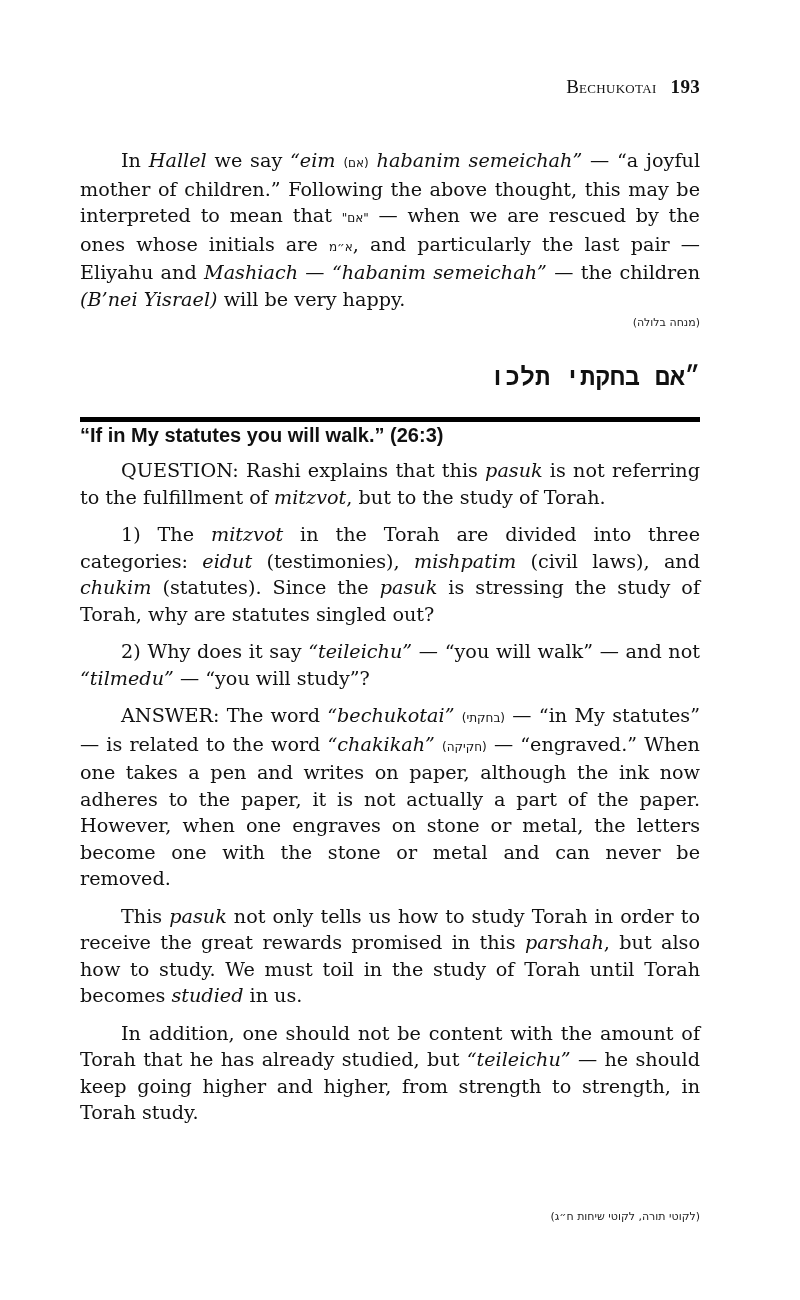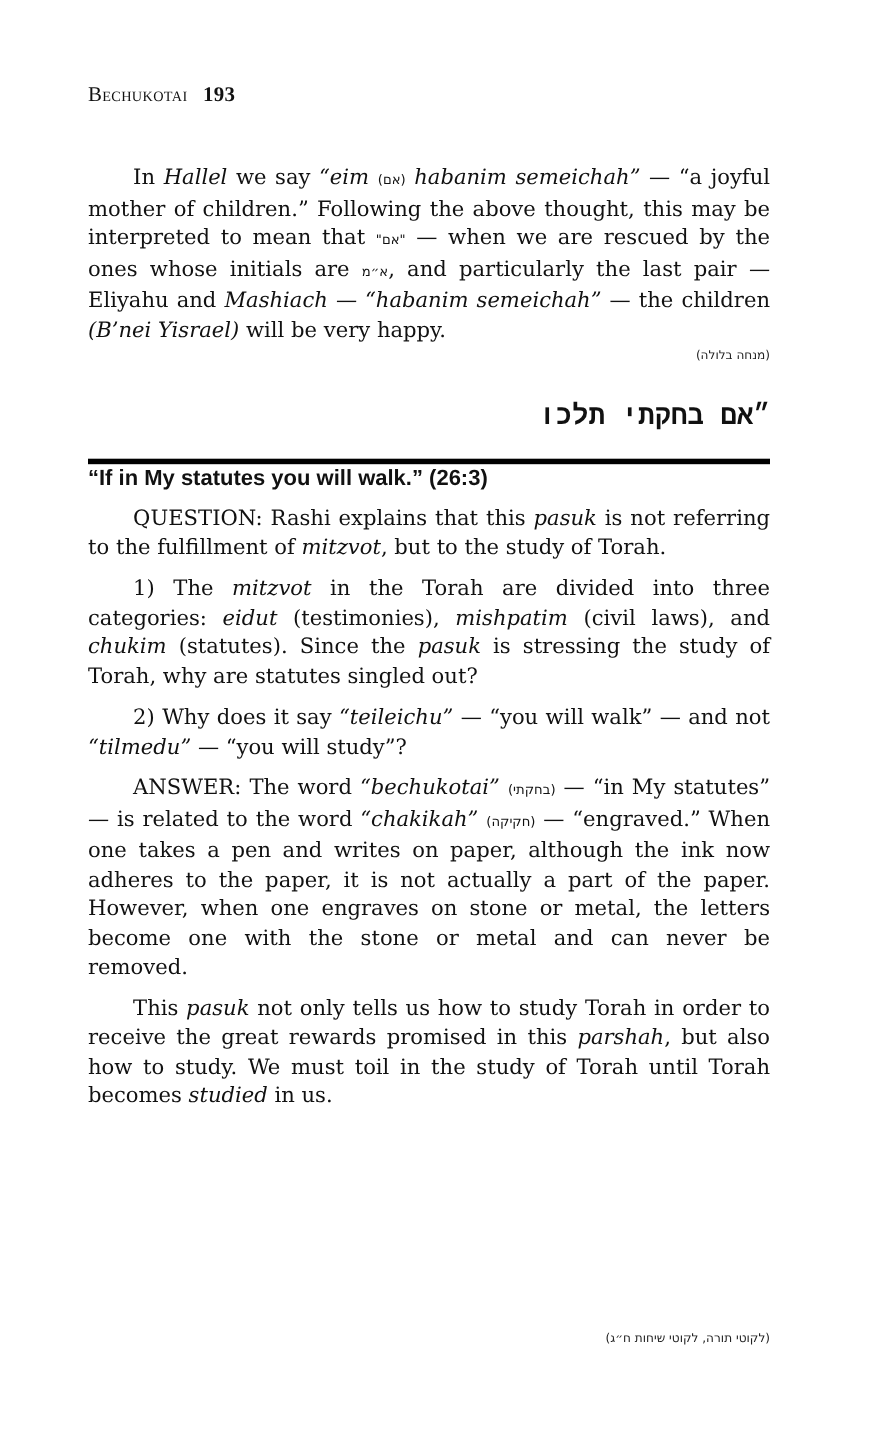--- a/index.html
+++ b/index.html
@@ -1,18 +1,18 @@
 <!DOCTYPE html>
 <html><head>
   <meta charset="utf-8">
   <style>
     html, body { margin: 0; padding: 0; background: #ffffff; }
     body { width: 800px; height: 1300px; position: relative; overflow: hidden; color: #111; }
     .page { position: absolute; left: 80px; top: 0; width: 620px; }
-    .running-head { position: absolute; left: 0; top: 76px; width: 620px; 
+    .running-head { position: absolute; left: 0; top: 76px; width: 620px; text-align: right;
       font-family: "Liberation Serif", serif; font-size: 19px; letter-spacing: 0.3px; }
     .running-head .title { font-variant: small-caps; margin-right: 14px; }
     .running-head .num { font-weight: bold; font-size: 19px; }
     .body { font-family: "DejaVu Serif", "Liberation Serif", serif; font-size: 19.2px; line-height: 26.5px;
       text-align: justify; }
     .para { margin: 0; text-indent: 41px; }
     .sec1 { position: absolute; left: 0; top: 148px; width: 620px; }
     .source { font-family: "DejaVu Sans", sans-serif; font-size: 11px; text-align: right; direction: rtl;
       text-indent: 0; margin: 0; color: #222; }
     .src1 { position: absolute; right: 0; top: 316px; }
@@ -50,16 +50,17 @@
     <p class="para"><span>QUESTION: Rashi explains that this </span><i>pasuk</i><span> is not referring to the fulfillment of </span><i>mitzvot</i><span>, but to the study of Torah.</span></p>
 
     <p class="para"><span>1) The </span><i>mitzvot</i><span> in the Torah are divided into three categories: </span><i>eidut</i><span> (testimonies), </span><i>mishpatim</i><span> (civil laws), and </span><i>chukim</i><span> (statutes). Since the </span><i>pasuk</i><span> is stressing the study of Torah, why are statutes singled out?</span></p>
 
     <p class="para"><span>2) Why does it say </span><i>“teileichu”</i><span> — “you will walk” — and not </span><i>“tilmedu”</i><span> — “you will study”?</span></p>
 
     <p class="para"><span>ANSWER: The word </span><i>“bechukotai”</i> <span class="heb">(בחקתי)</span><span> — “in My statutes” — is related to the word </span><i>“chakikah”</i> <span class="heb">(חקיקה)</span><span> — “engraved.” When one takes a pen and writes on paper, although the ink now adheres to the paper, it is not actually a part of the paper. However, when one engraves on stone or metal, the letters become one with the stone or metal and can never be removed.</span></p>
 
     <p class="para"><span>This </span><i>pasuk</i><span> not only tells us how to study Torah in order to receive the great rewards promised in this </span><i>parshah</i><span>, but also how to study. We must toil in the study of Torah until Torah becomes </span><i>studied</i><span> in us.</span></p>
 
+    <p class="para"><span>In addition, one should not be content with the amount of Torah that he has already studied, but </span><i>“teileichu”</i><span> — he should keep going higher and higher, from strength to strength, in Torah study.</span></p>
   </div>
 
   <p class="source src2">(לקוטי תורה, לקוטי שיחות ח״ג)</p>
 </div>
 
 </body></html>

